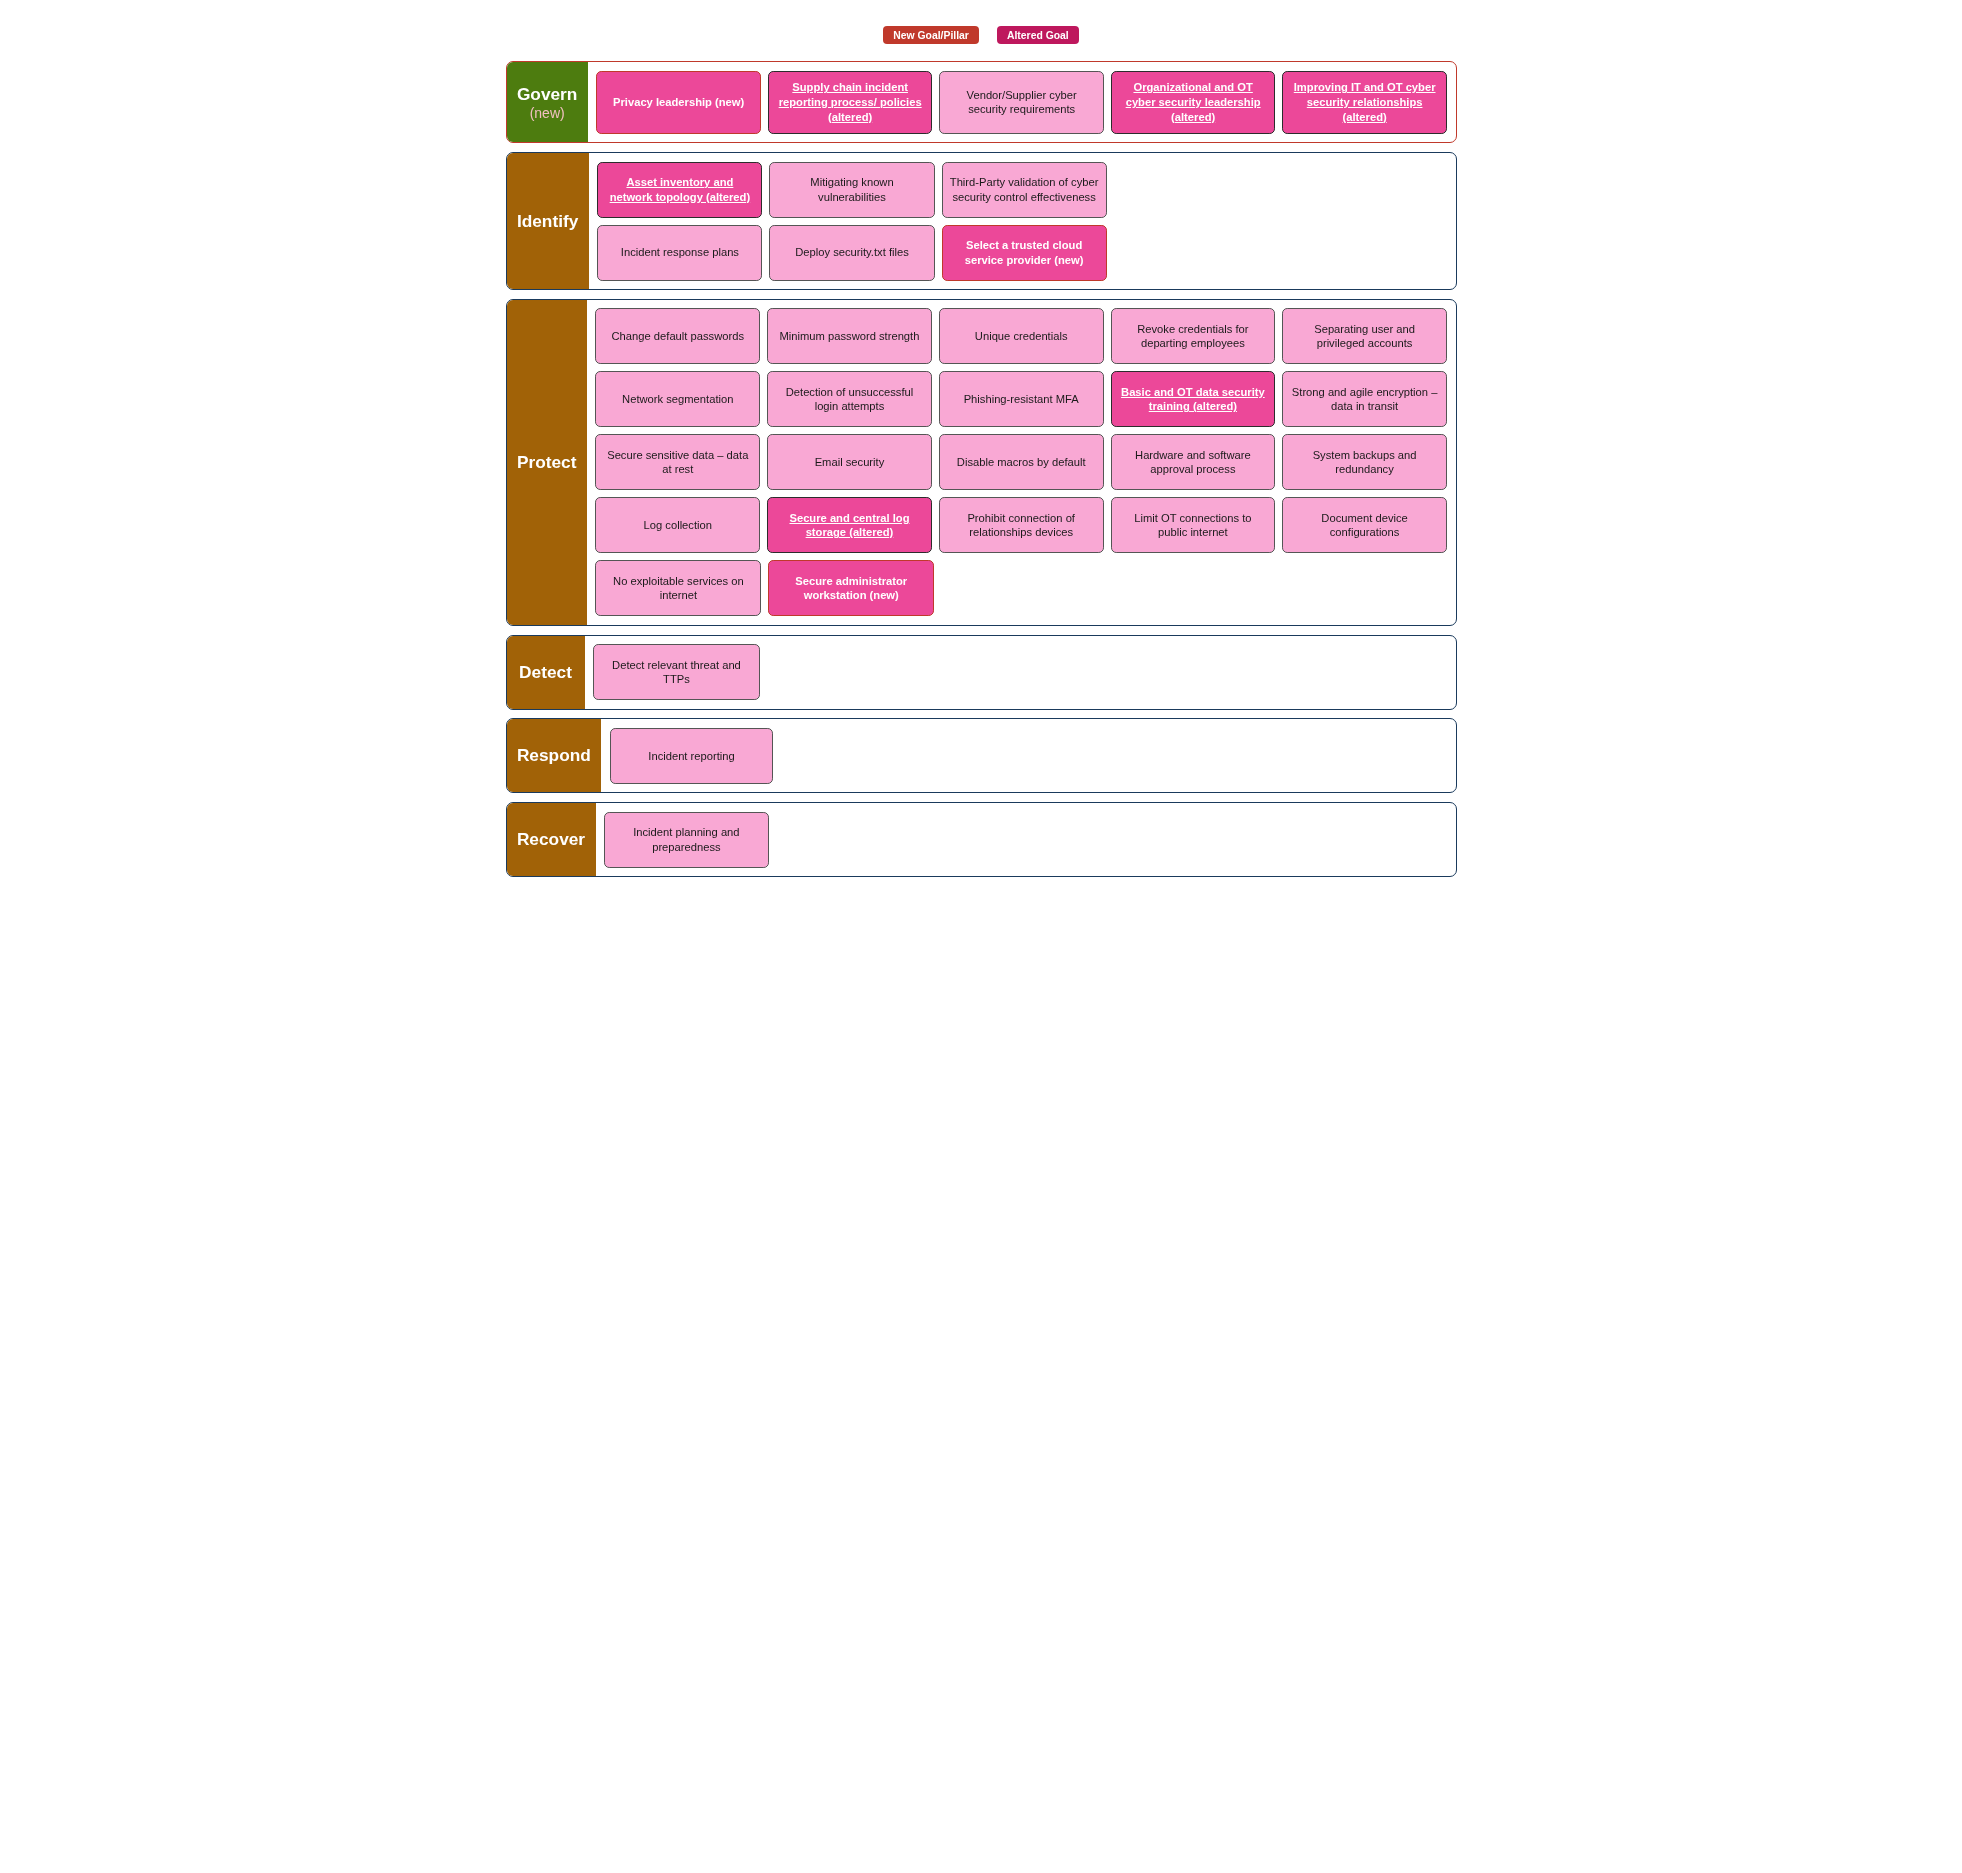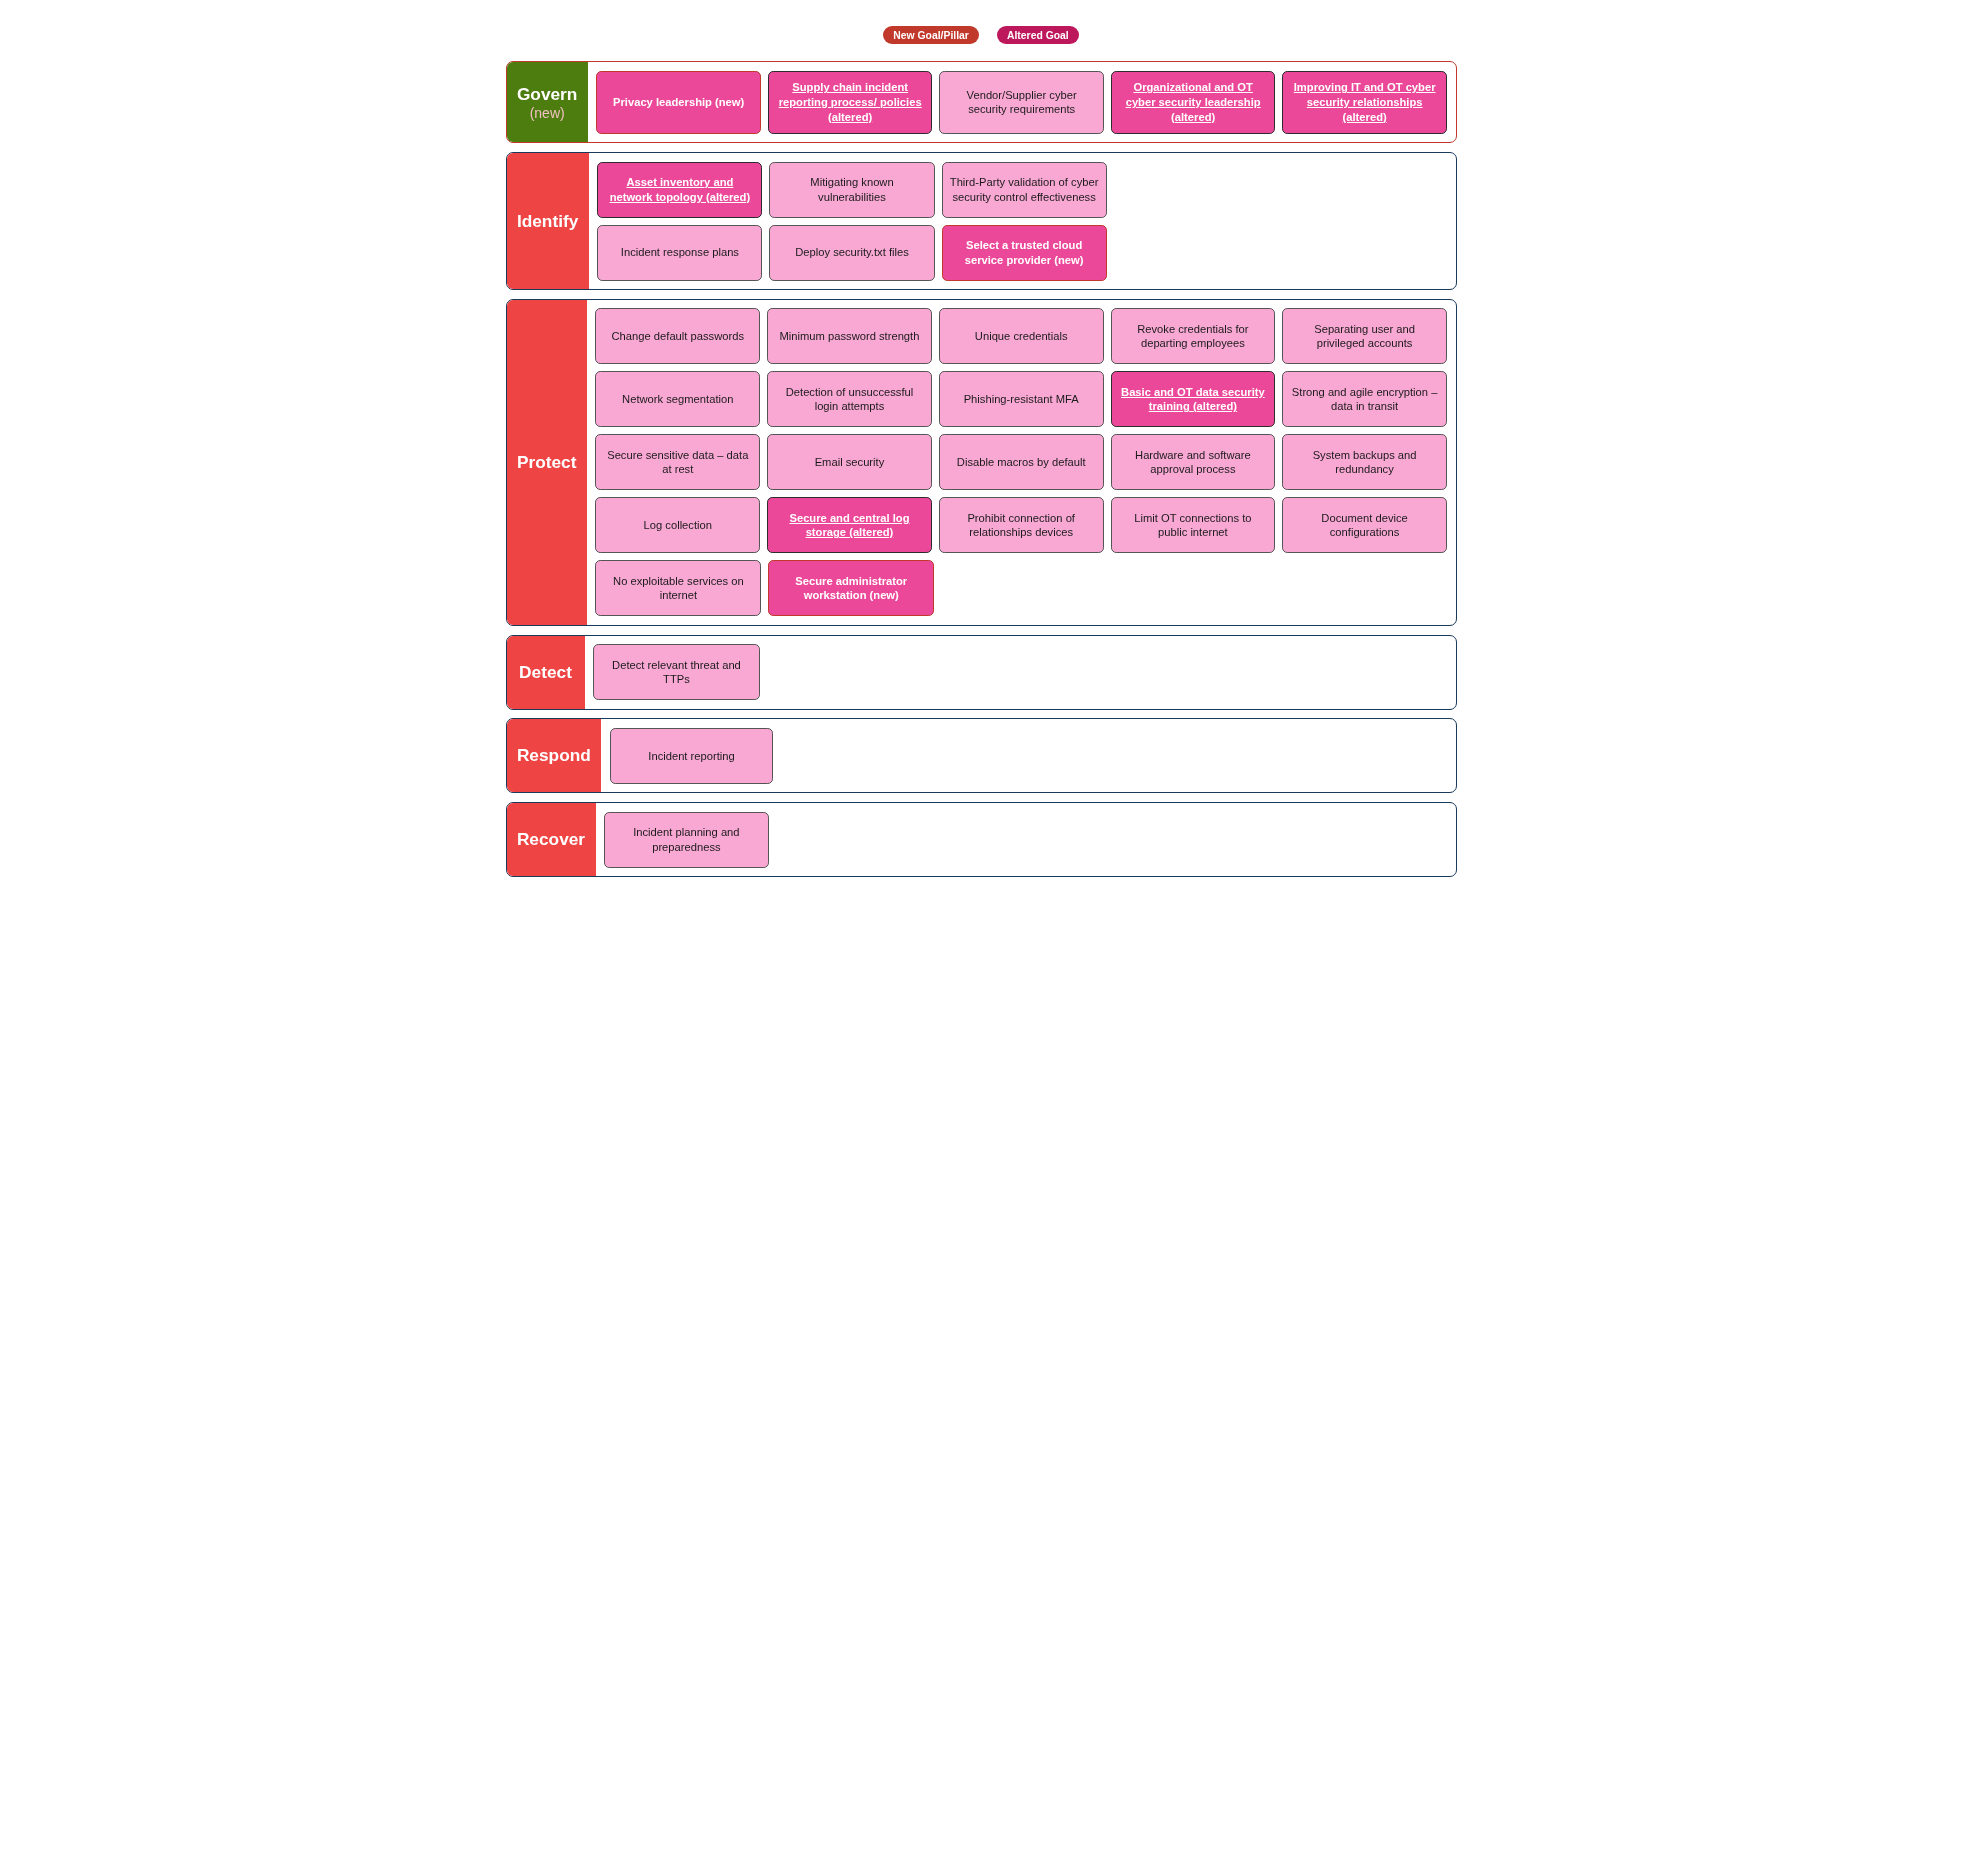--- a/index.html
+++ b/index.html
@@ -26,21 +26,21 @@
     }
     .legend-item {
       display: flex;
       align-items: center;
       gap: 7px;
       font-size: 10.4px;
       font-weight: bold;
     }
     .legend-box {
       padding: 3.5px 10.4px;
-      border-radius: 9px;
+      border-radius: 4px;
       font-size: 10.4px;
       font-weight: bold;
     }
     .legend-new {
       background: #c0392b;
       color: white;
     }
     .legend-altered {
       background: #be185d;
       color: white;
@@ -55,21 +55,21 @@
       border-radius: 7px;
       overflow: hidden;
     }
 
     .section-govern {
       border-color: #c0392b;
     }
 
     
     .section-label {
-      background: #ef4444;
+      background: #a16207;
       color: white;
       font-size: 17.3px;
       font-weight: bold;
       display: flex;
       flex-direction: column;
       align-items: center;
       justify-content: center;
       padding: 13px 10.4px;
       min-width: 78px;
       text-align: center;

